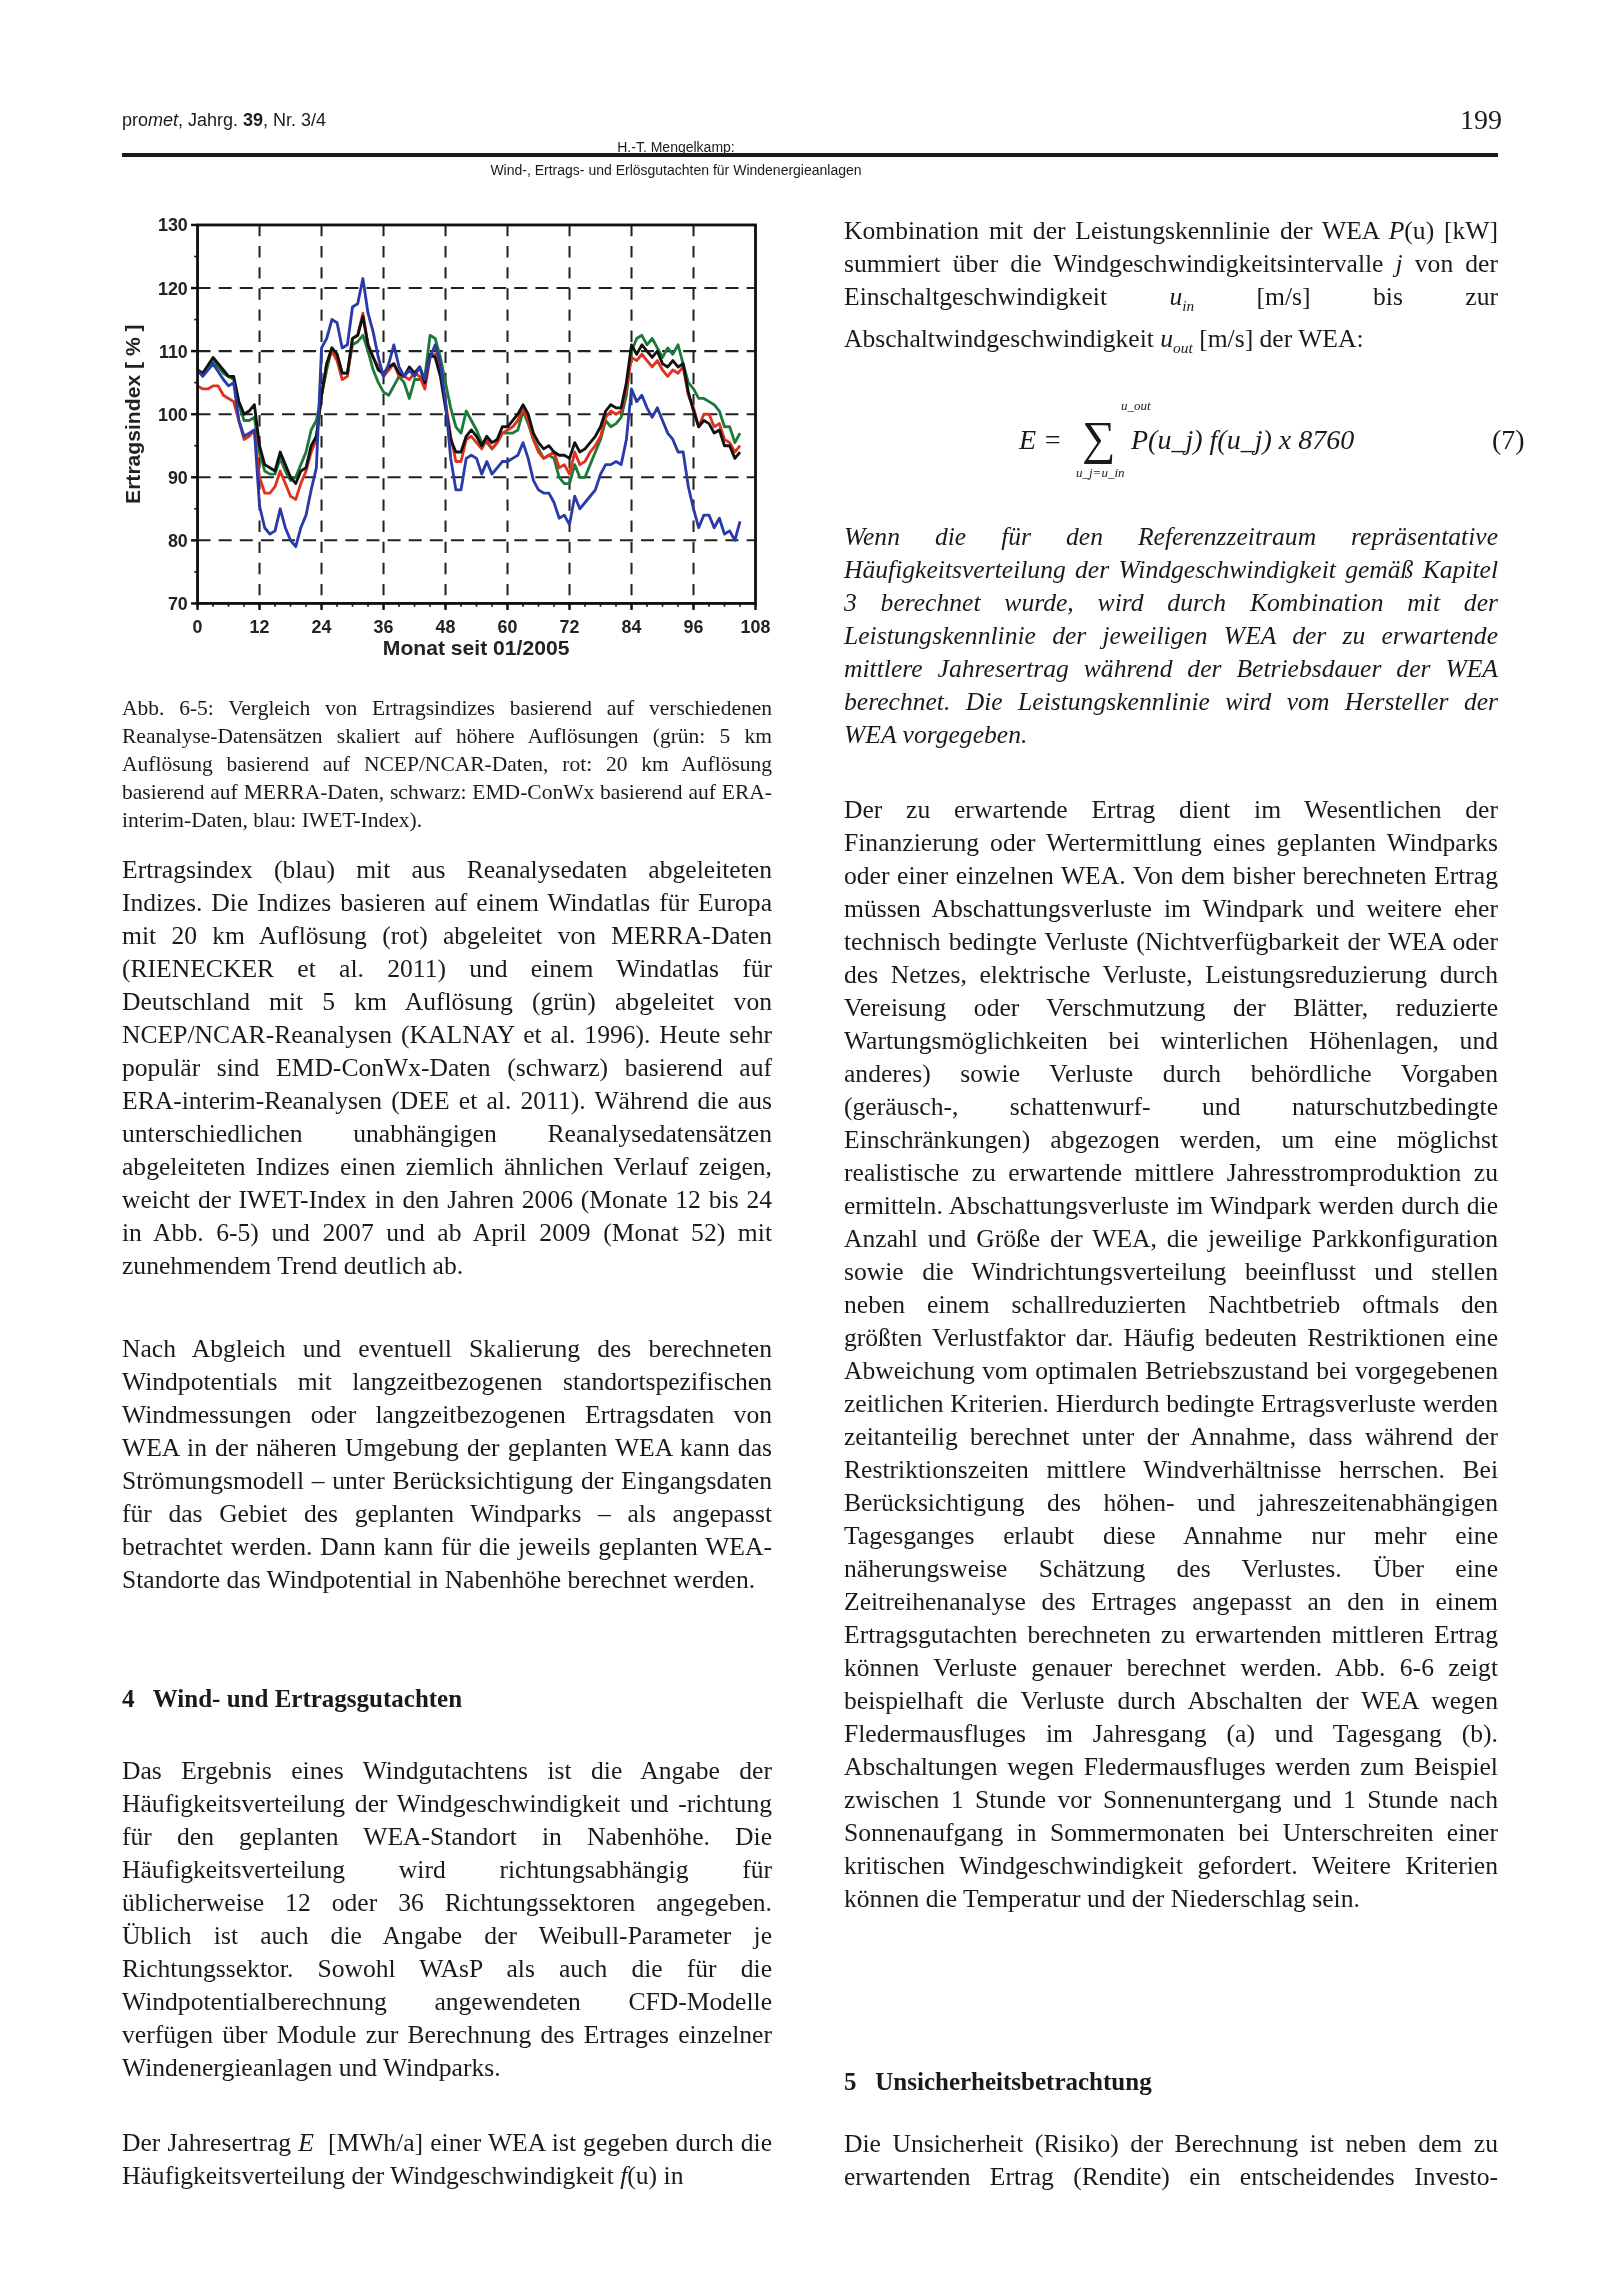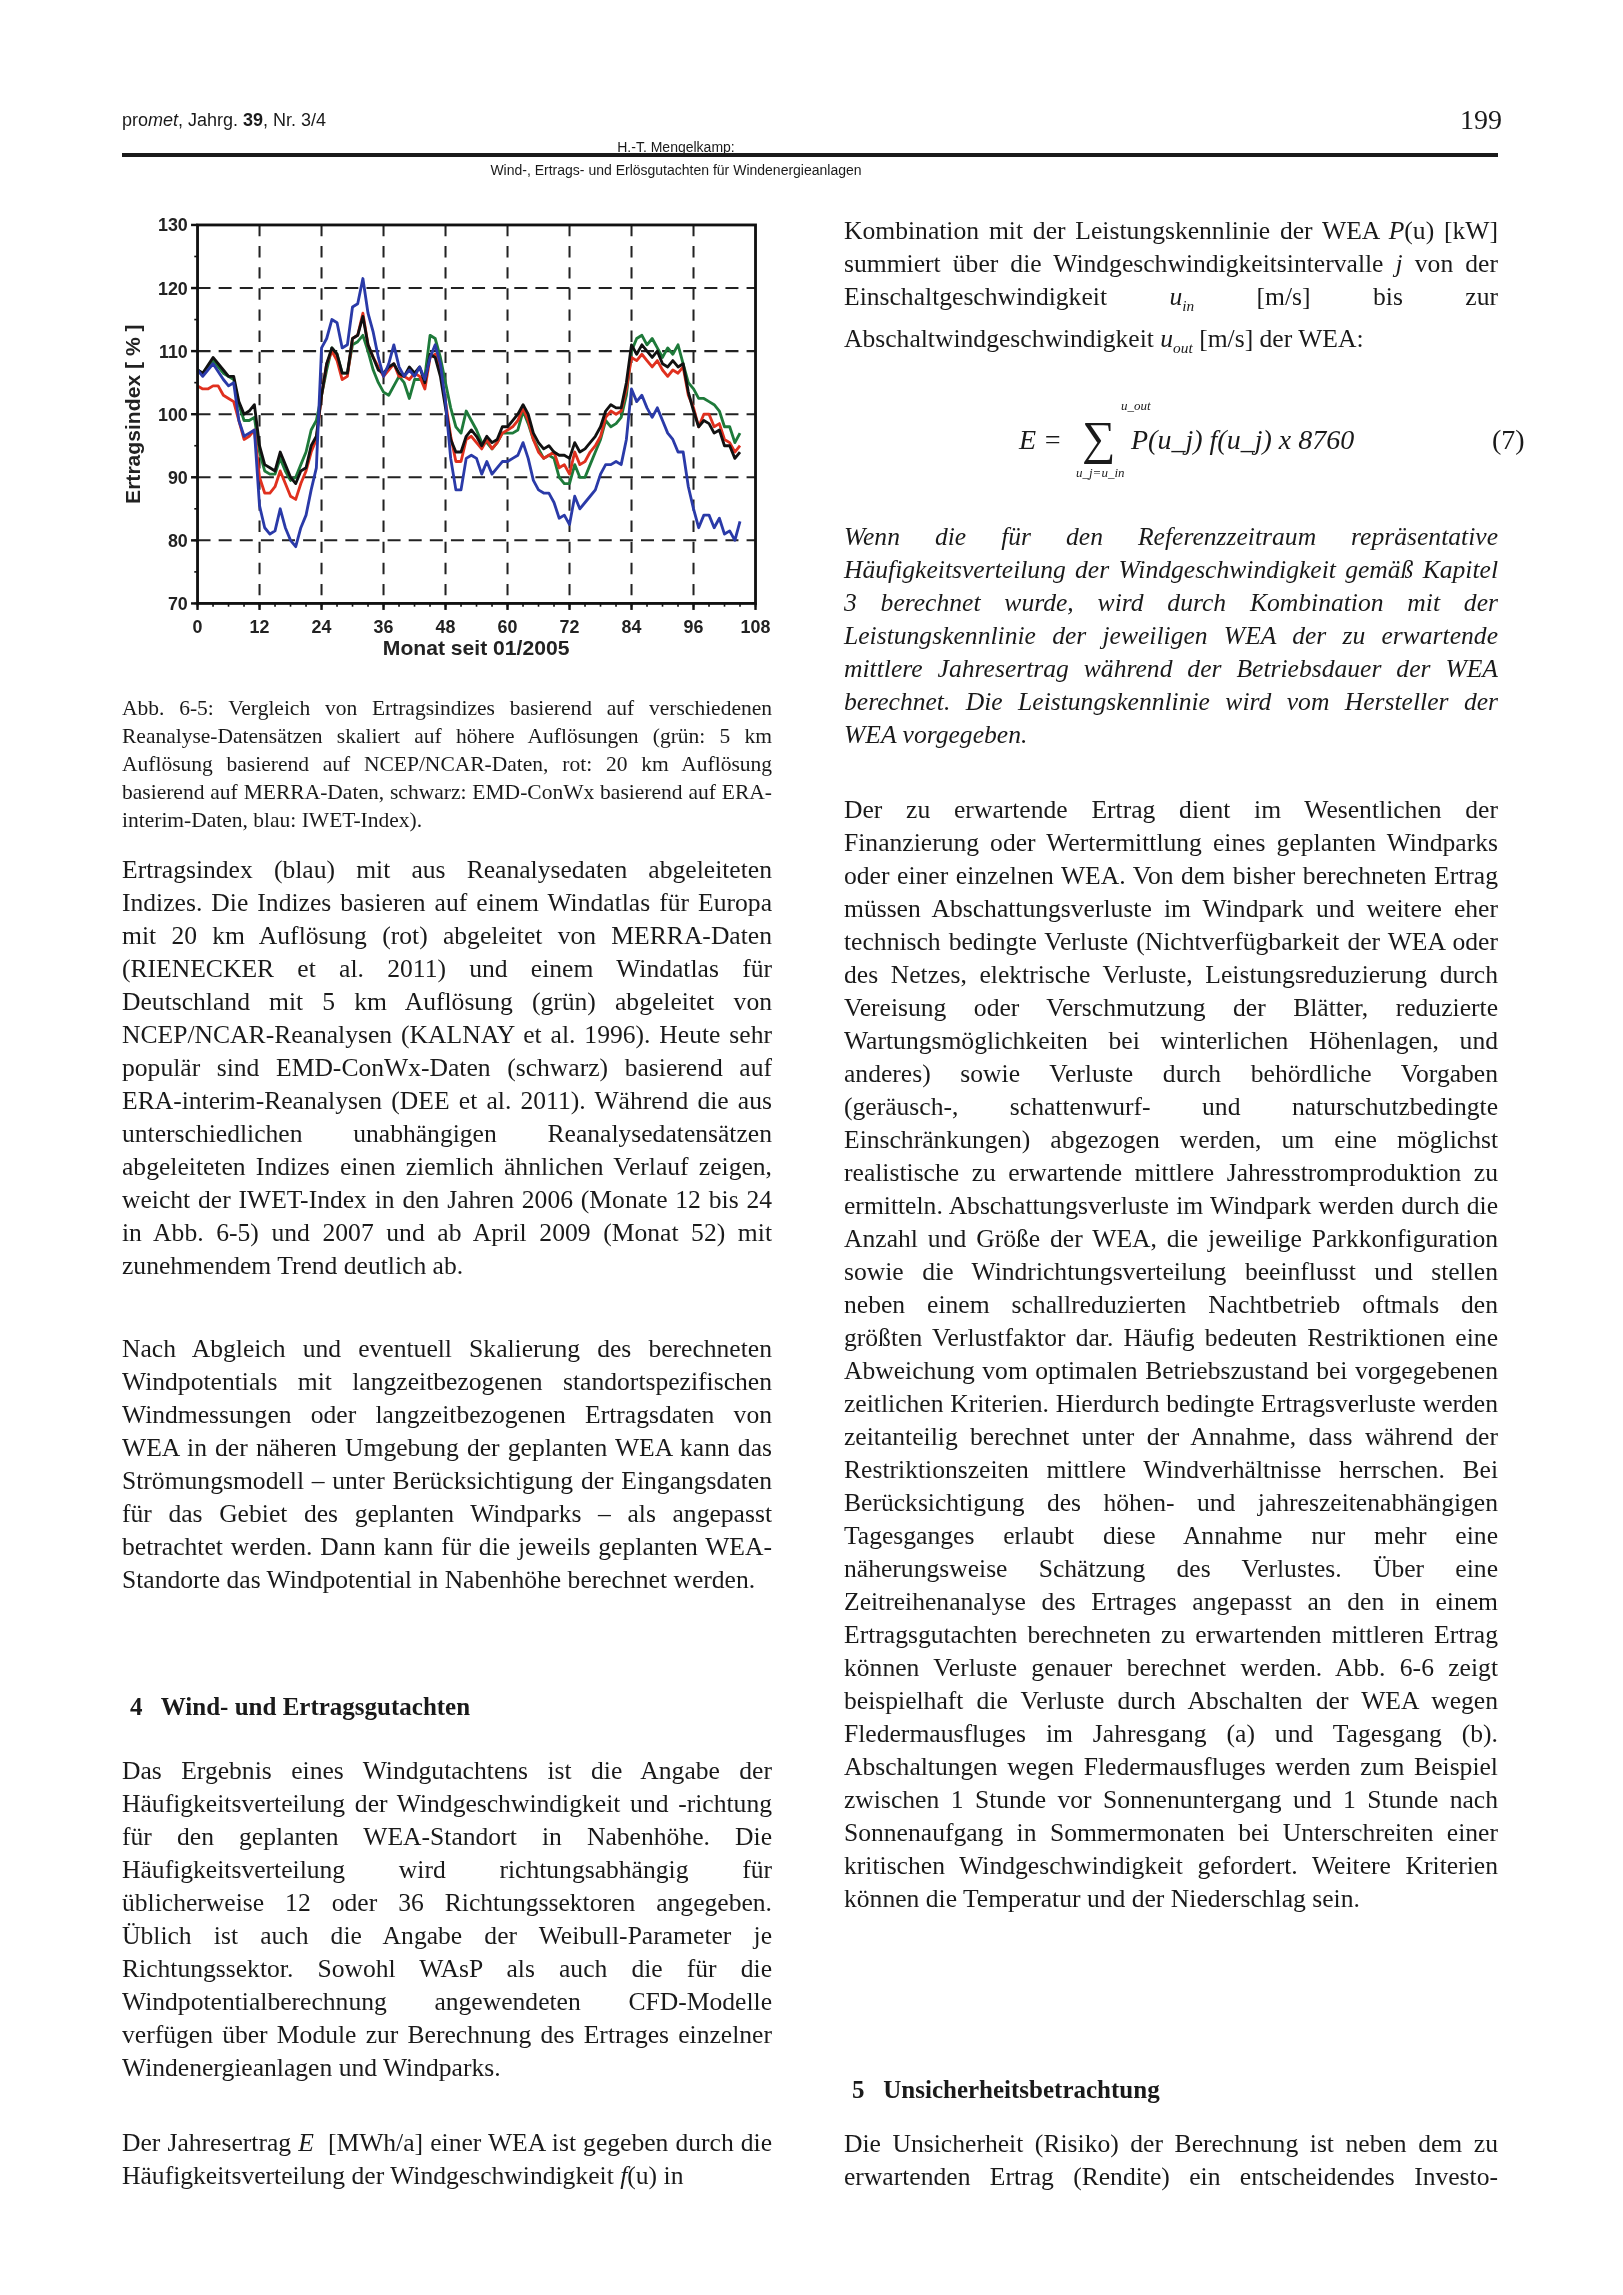--- a/index.html
+++ b/index.html
@@ -8,21 +8,21 @@
   .hdr-left{position:absolute;left:122px;top:110px;font-size:18px;}
   .hdr-left .b{font-weight:bold;}
   .hdr-center{position:absolute;left:0;width:1352px;top:108px;text-align:center;font-size:14px;line-height:23px;margin-top:28px;}
   .hdr-page{position:absolute;left:1460px;top:104px;font-family:"Liberation Serif",serif;font-size:28px;}
   .hdr-rule{position:absolute;left:122px;top:153px;width:1376px;height:4px;background:#1a1a1a;}
   .col{position:absolute;font-family:"Liberation Serif",serif;font-size:25.6px;line-height:33px;text-align:justify;}
   .col p{margin:0;}
   .left{left:122px;width:650px;}
   .right{left:844px;width:654px;}
   .caption{position:absolute;left:122px;top:674px;width:650px;font-family:"Liberation Serif",serif;font-size:21.5px;line-height:28px;text-align:justify;margin-top:20px;}
-  h2{font-family:"Liberation Serif",serif;font-size:25px;font-weight:bold;margin:8px;}
+  h2{font-family:"Liberation Serif",serif;font-size:25px;font-weight:bold;margin:0;}
   .eq{position:absolute;left:1019px;top:398px;width:487px;height:89px;font-family:"Liberation Serif",serif;font-size:28px;}
   .eq .sum{position:absolute;left:63px;top:13px;font-size:47px;}
   .eq .lim-top{position:absolute;left:63px;top:0px;font-size:13px;font-style:italic;margin-left:39px;}
   .eq .lim-bot{position:absolute;left:57px;top:67px;font-size:13px;font-style:italic;text-align:right;}
   .eq .E{position:absolute;left:0;top:26px;font-style:italic;}
   .eq .body{position:absolute;left:112px;top:26px;font-style:italic;}
   .eq .num{position:absolute;left:473px;top:26px;}
   i.m{font-style:italic;}
   sub{font-size:60%;font-style:italic;}
   svg text{font-family:"Liberation Sans",sans-serif;font-weight:bold;}

